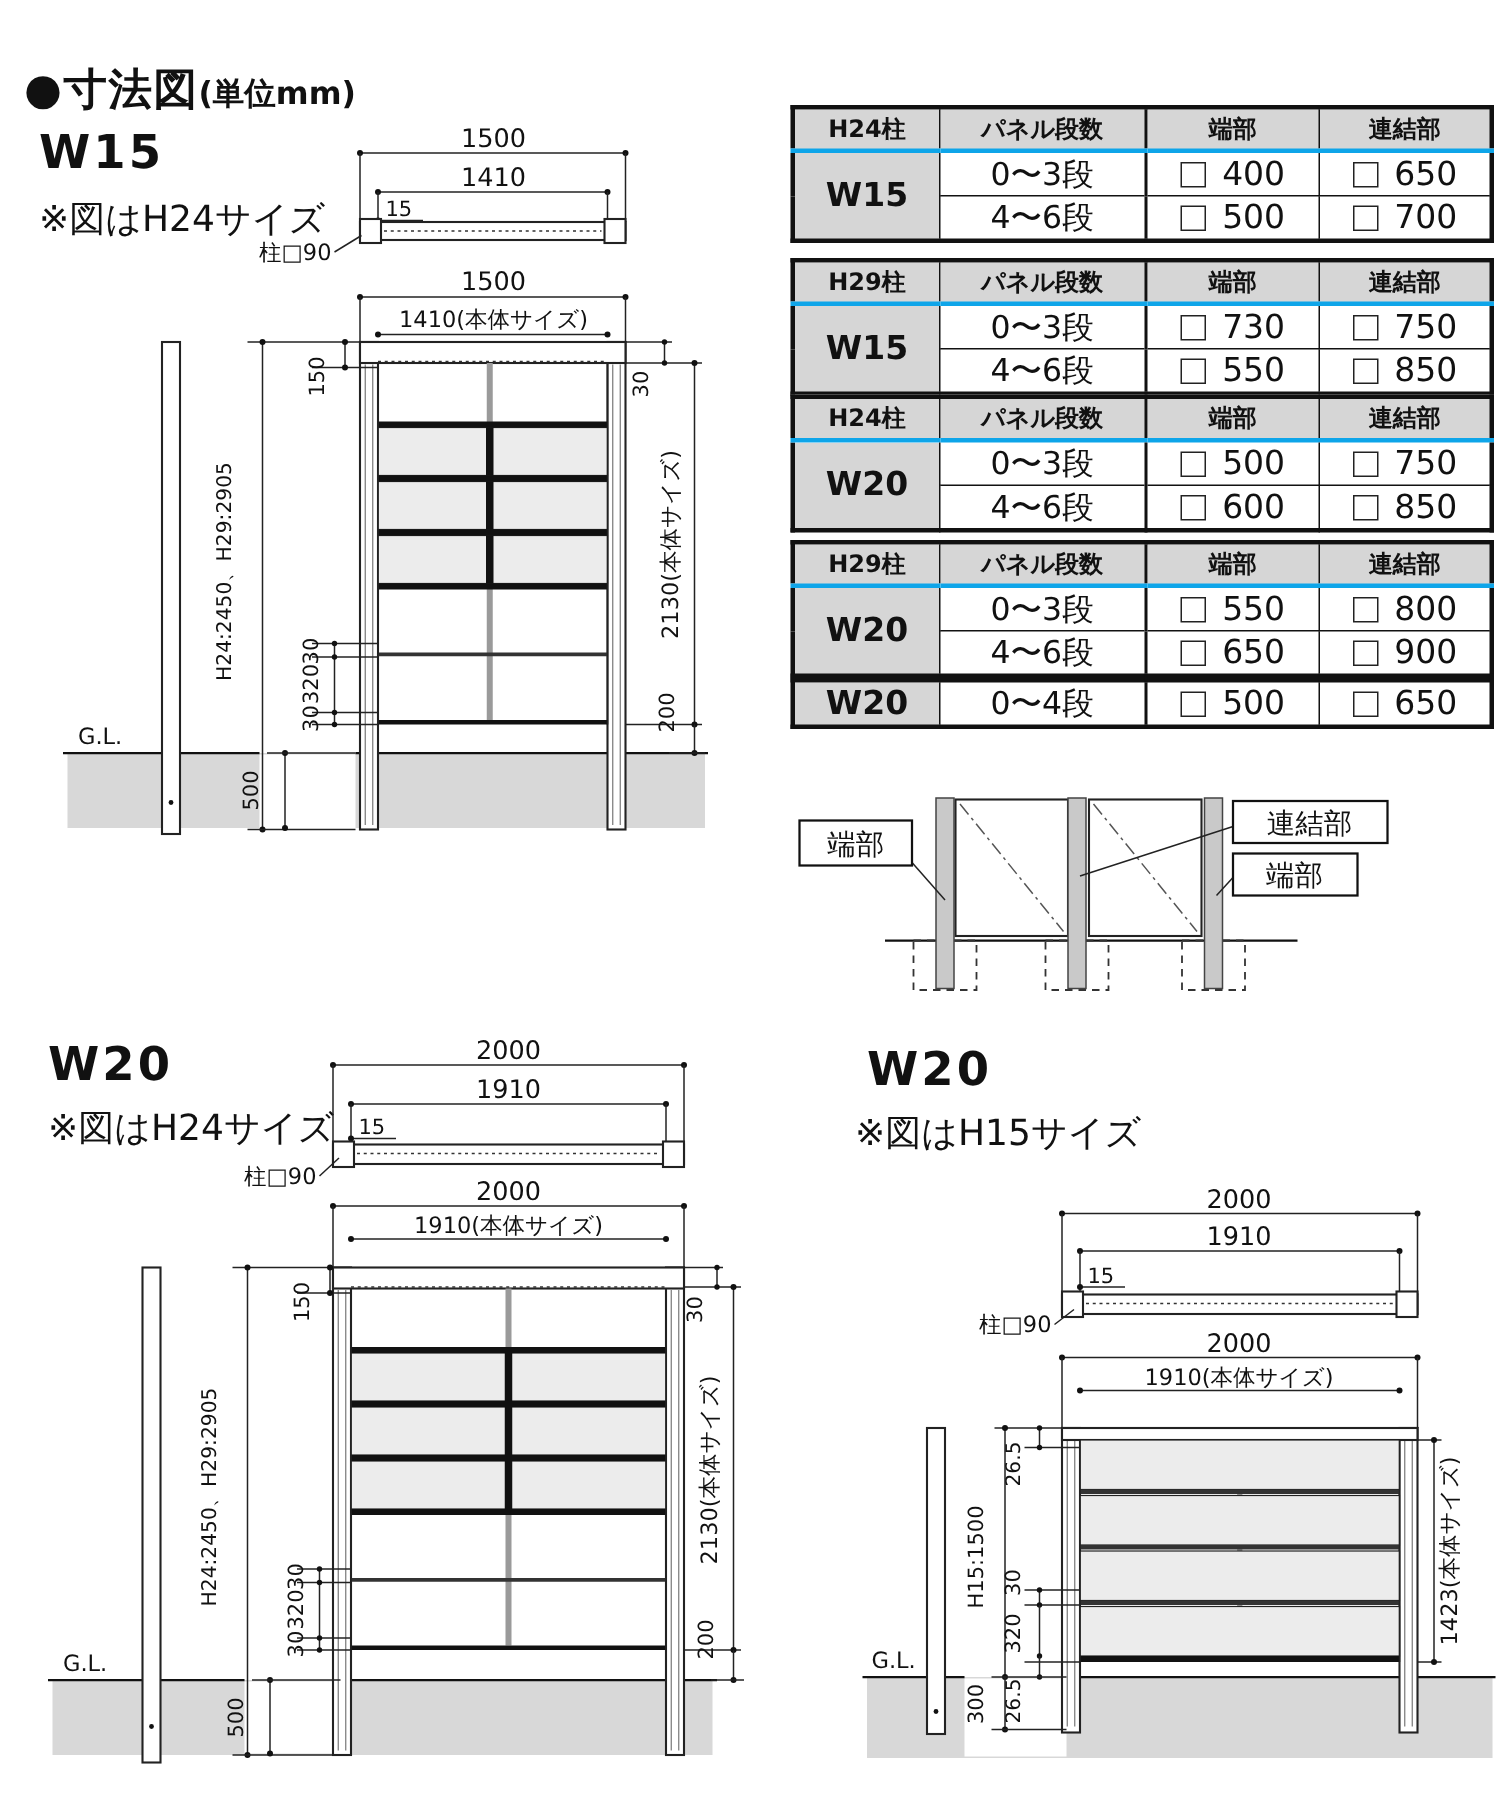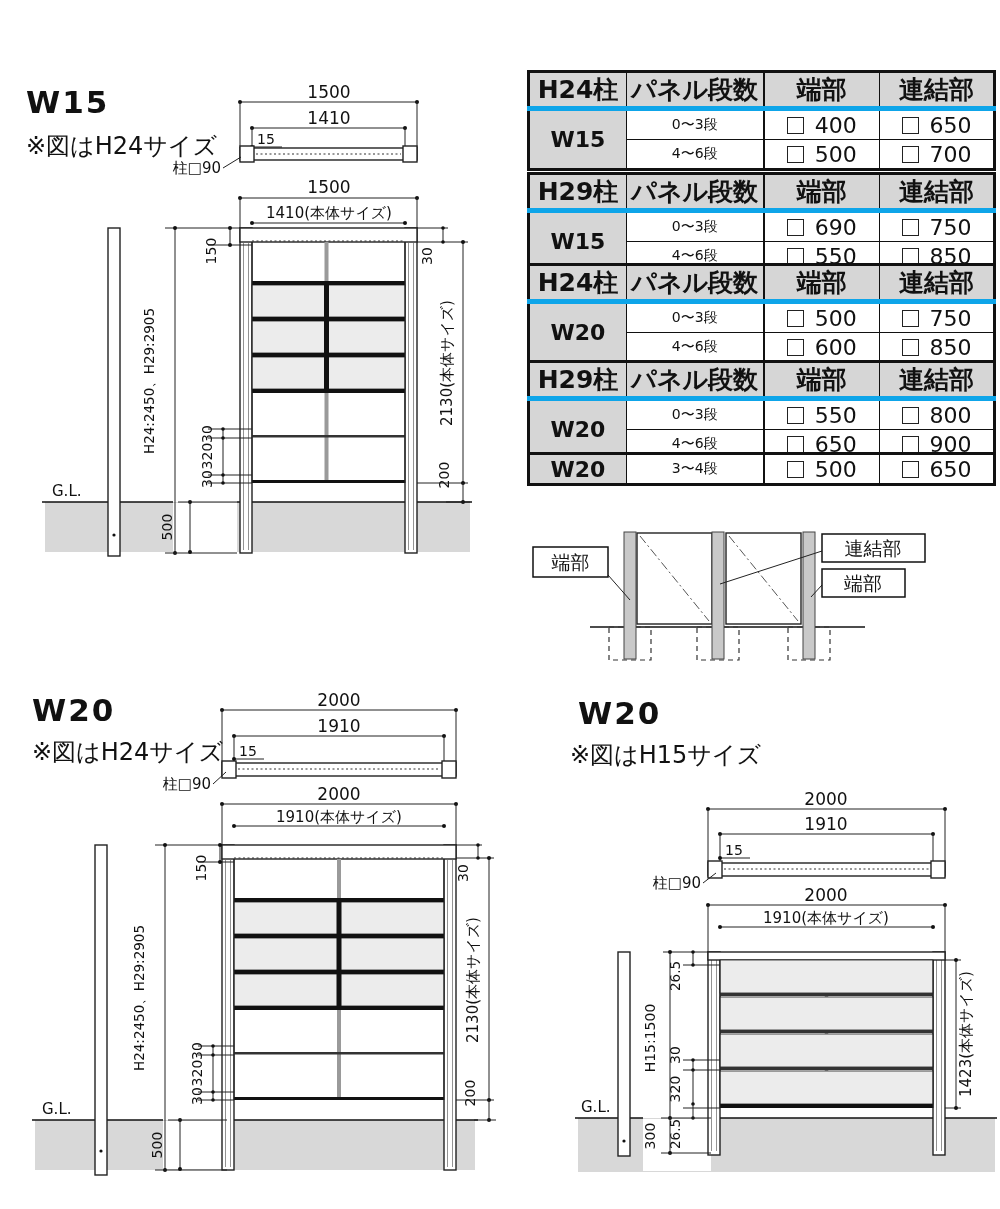--- a/index.html
+++ b/index.html
@@ -10,25 +10,25 @@
   .main-title{left:16px;top:40px;font-size:29px;font-weight:bold;letter-spacing:1px;}
   .main-title .unit{font-size:21px;font-weight:bold;letter-spacing:0;}
   .fnd-title{left:528px;top:26px;font-size:28px;font-weight:bold;letter-spacing:1px;}
   .fnd-title .unit{font-size:21px;font-weight:bold;letter-spacing:0;}
   .sec-label{font-size:31px;font-weight:bold;letter-spacing:2px;}
   .sec-note{font-size:24px;}
   
   table.ftable{position:absolute;left:527px;width:466px;border-collapse:collapse;
                table-layout:fixed;background:#fff;border:3px solid #111;}
   table.ftable td{border:1.5px solid #111;text-align:center;padding:0;overflow:hidden;}
-  table.ftable tr.hd td{background:#d6d6d6;font-weight:bold;font-size:25px;height:26px;
-                        border-bottom:5px solid #0ea5e9;}
+  table.ftable tr.hd td{background:#d6d6d6;font-weight:bold;font-size:16px;height:26px;
+                        border-bottom:3px solid #0ea5e9;}
   table.ftable td.bl{border-left:2.5px solid #111;}
   table.ftable td.wcell{background:#d6d6d6;font-size:22px;font-weight:bold;}
-  table.ftable td.steps{font-size:14px;height:28px;}
+  table.ftable td.steps{font-size:21px;height:28px;}
   table.ftable td.num{font-size:22px;text-align:right;}
   .cellflex{display:flex;align-items:center;justify-content:center;gap:11px;}
   .sq{display:inline-block;width:15px;height:15px;border:1.6px solid #222;background:#fff;}
   
   svg{position:absolute;overflow:visible;}
   svg text{font-family:"DejaVu Sans",sans-serif;fill:#111;}
   .t17{font-size:17px;} .t15{font-size:15px;} .t14{font-size:14px;} .t13{font-size:13.5px;}
   .ln{stroke:#222;stroke-width:1;fill:none;}
   .ln15{stroke:#111;stroke-width:1.5;fill:none;}
   .fr{fill:#fff;stroke:#222;stroke-width:1.4;}
@@ -43,20 +43,21 @@
   .footing{stroke:#333;stroke-width:1.2;stroke-dasharray:5,4;fill:none;}
   .lblbox{fill:#fff;stroke:#111;stroke-width:1.5;}
   .boxtxt{font-size:19px;}
   .inner{stroke:#777;stroke-width:0.8;fill:none;}
 </style>
 </head>
 <body>
 
 <div id="page">
 
+  <div class="abs main-title"><span>●寸法図</span><span class="unit">(単位mm)</span></div>
 
   <div class="abs sec-label" style="left:26px;top:84px;">W15</div>
   <div class="abs sec-note" style="left:26px;top:130px;">※図はH24サイズ</div>
 
   <svg class="abs" style="left:40px;top:85px;" width="430" height="548" viewBox="0 0 430 548">
 
     <text class="t17" x="289" y="13" text-anchor="middle">1500</text>
     <line class="ln" x1="200" y1="17" x2="377" y2="17"></line>
       <circle class="dot" cx="200" cy="17" r="2"></circle>
       <circle class="dot" cx="377" cy="17" r="2"></circle>
@@ -233,21 +234,21 @@
       <td>パネル段数</td>
       <td class="bl">端部</td>
       <td>連結部</td>
     </tr>
     <tr>
       <td class="wcell" rowspan="2">W15</td>
       <td class="steps">0〜3段</td>
       <td class="num bl">
             <div class="cellflex">
               <span class="sq"></span>
-              <span>690</span>
+              <span>730</span>
             </div>
           </td>
       <td class="num">
             <div class="cellflex">
               <span class="sq"></span>
               <span>750</span>
             </div>
           </td>
     </tr>
     <tr>
@@ -367,21 +368,21 @@
   <table class="ftable" style="top:452px;">
     <colgroup>
         <col style="width:98px">
         <col style="width:137px">
         <col style="width:116px">
         <col style="width:115px">
       </colgroup>
     <tbody>
     <tr>
       <td class="wcell">W20</td>
-      <td class="steps">3〜4段</td>
+      <td class="steps">0〜4段</td>
       <td class="num bl">
             <div class="cellflex">
               <span class="sq"></span>
               <span>500</span>
             </div>
           </td>
       <td class="num">
             <div class="cellflex">
               <span class="sq"></span>
               <span>650</span>

